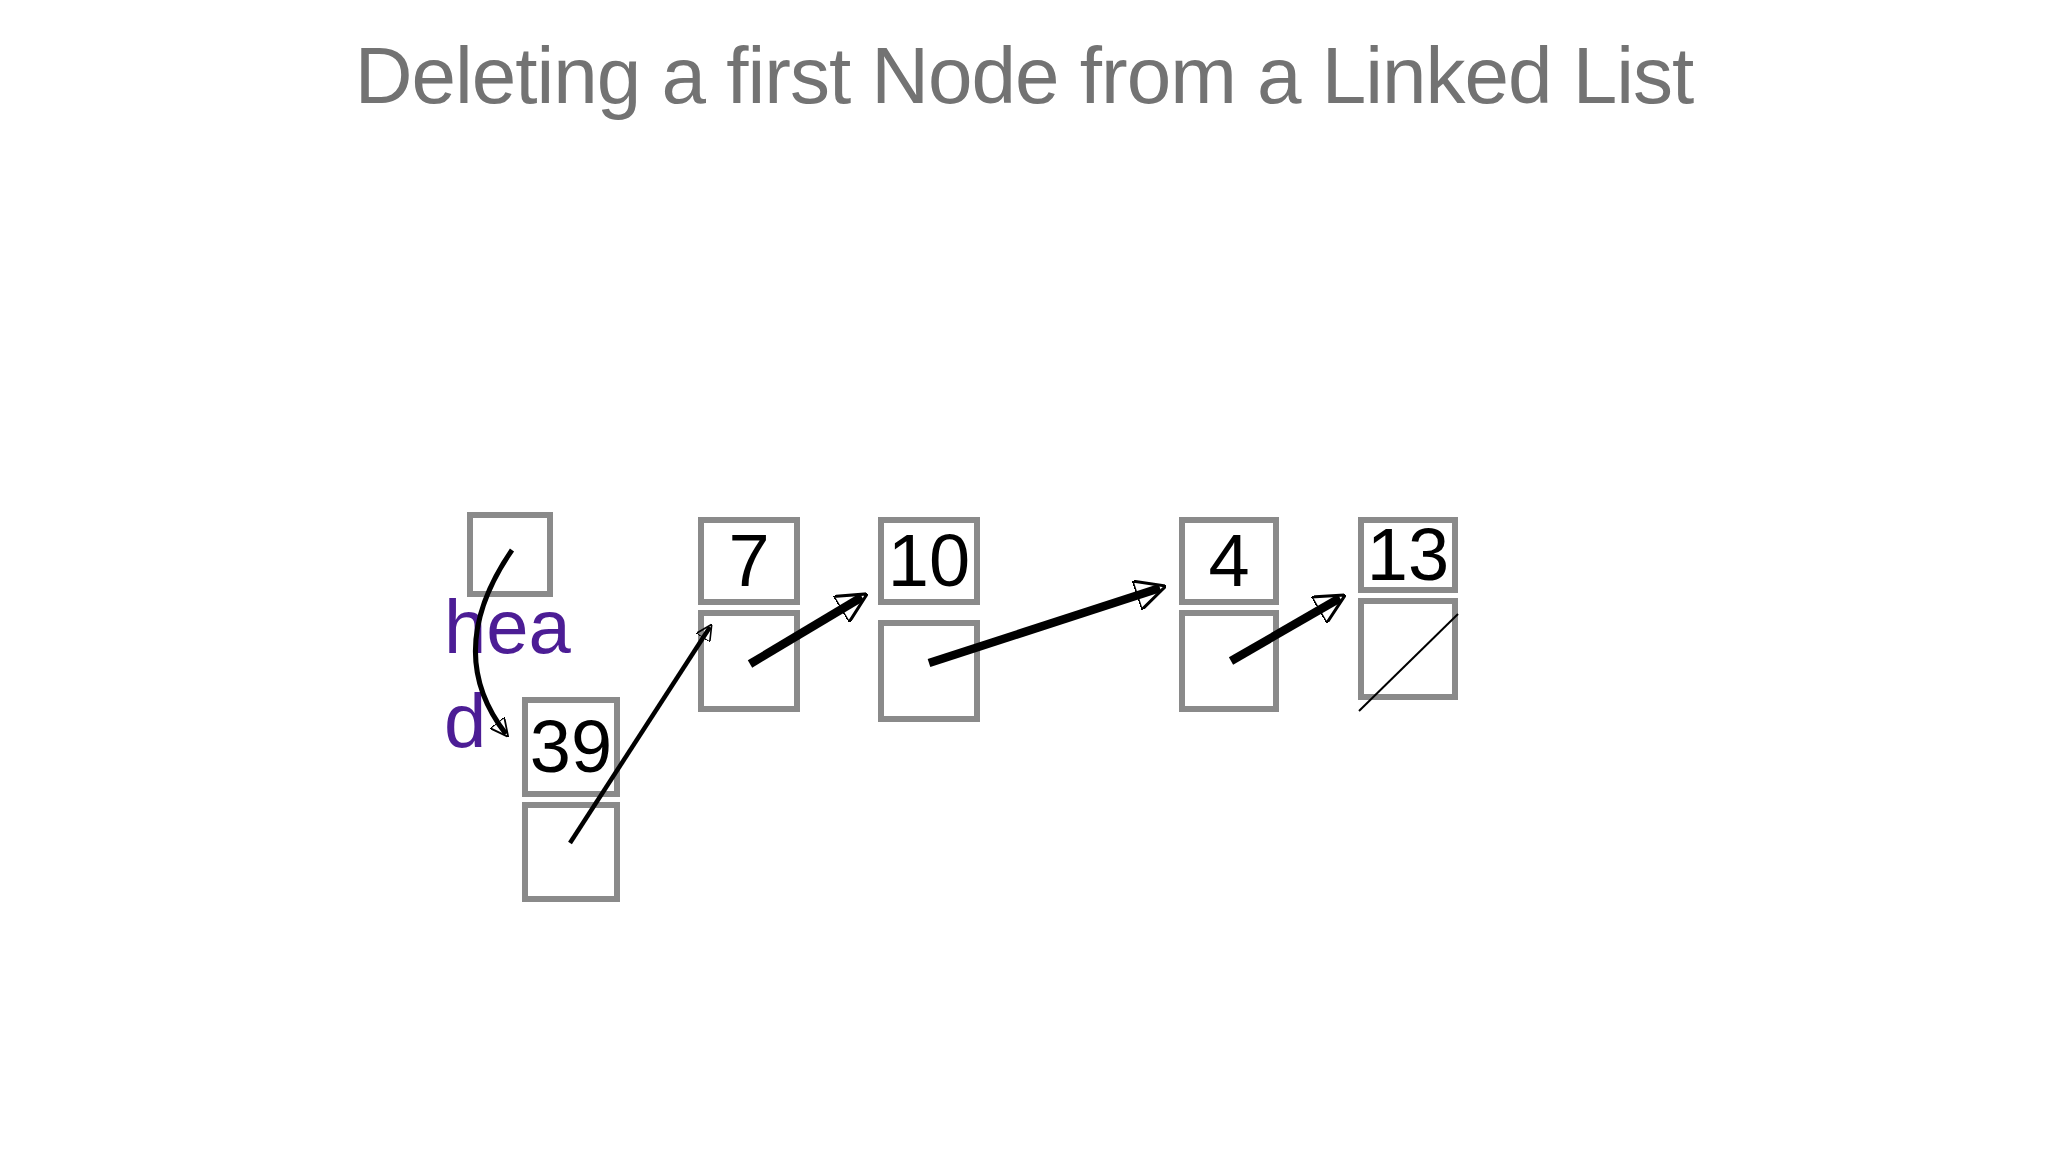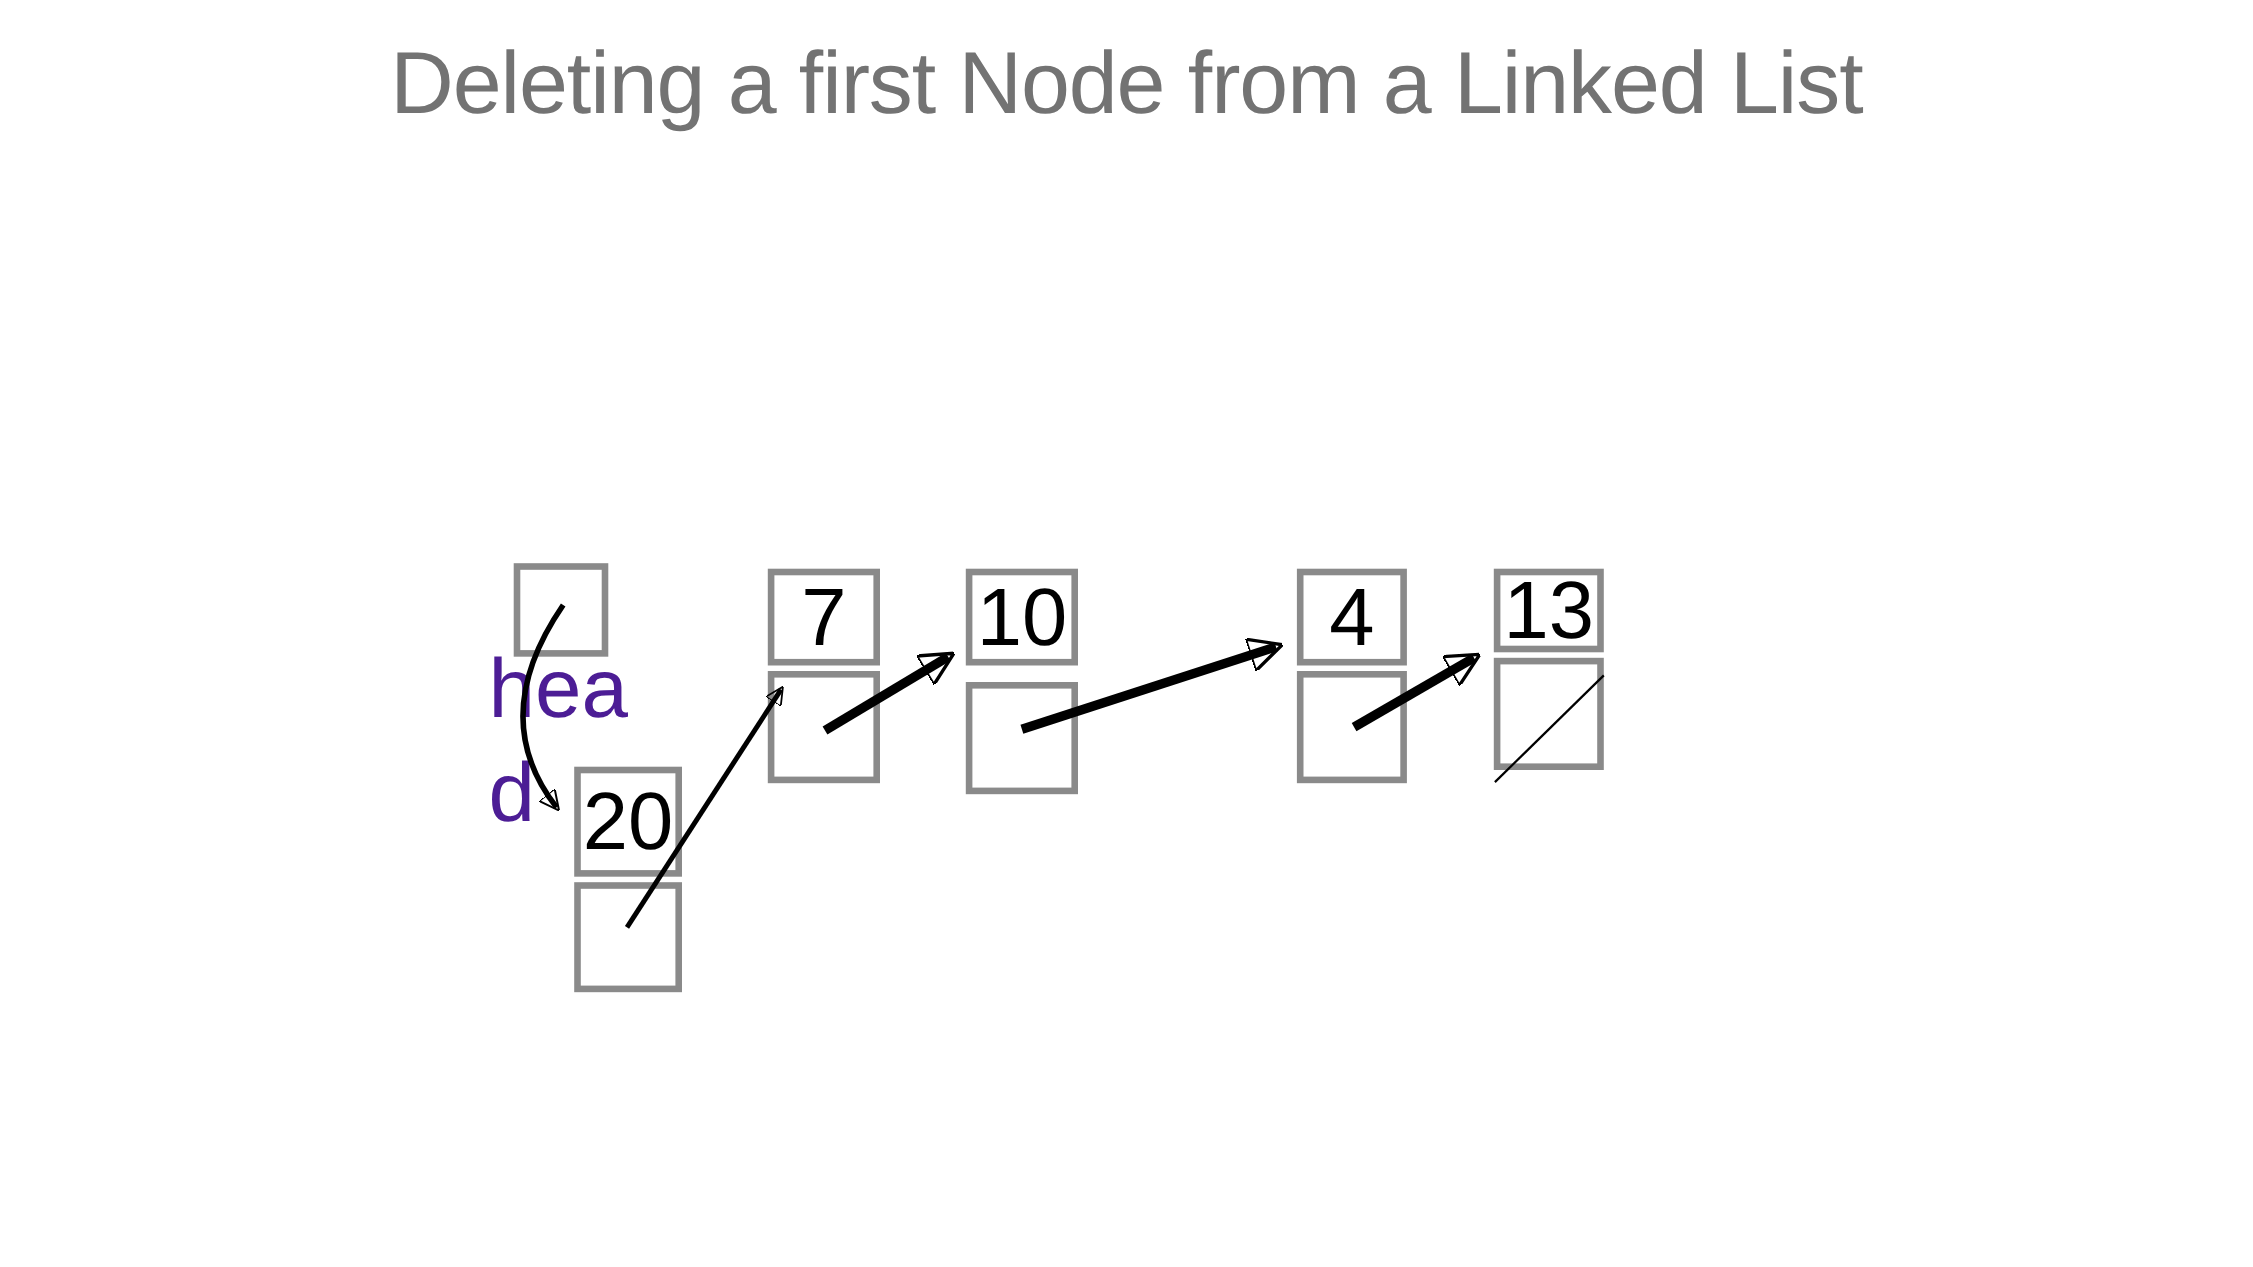--- a/index.html
+++ b/index.html
@@ -79,21 +79,21 @@
   <h1 class="slide-title" style="margin:0;">Deleting a first Node from a Linked List</h1>
 
   <div>
 
     <div class="box" style="left:467px; top:512px; width:86px; height:85px;"></div>
 
     <div class="head-label">head</div>
 
     <div class="node" style="left:522px; top:697px; width:98px;">
       <div class="cell value">
-        <span style="height:88px; display:flex; align-items:center;">20</span>
+        <span style="height:88px; display:flex; align-items:center;">39</span>
       </div>
       <div class="cell pointer" style="height:100px;"></div>
     </div>
 
     <div class="node" style="left:698px; top:517px; width:102px;">
       <div class="cell value" style="height:88px;">
         <span>7</span>
       </div>
       <div class="cell pointer" style="height:102px;"></div>
     </div>

